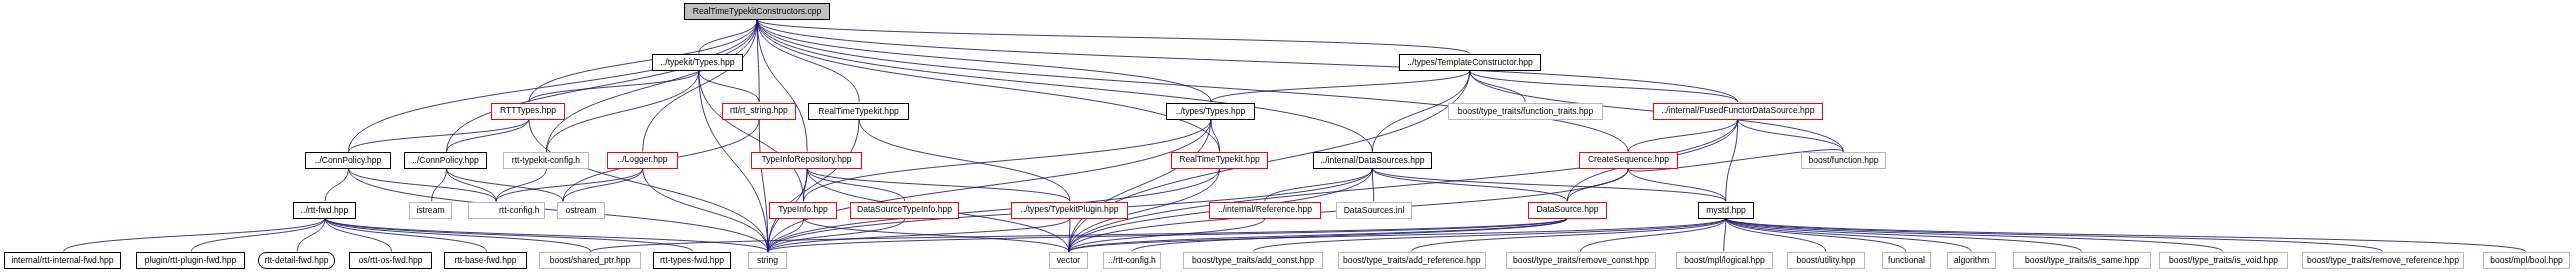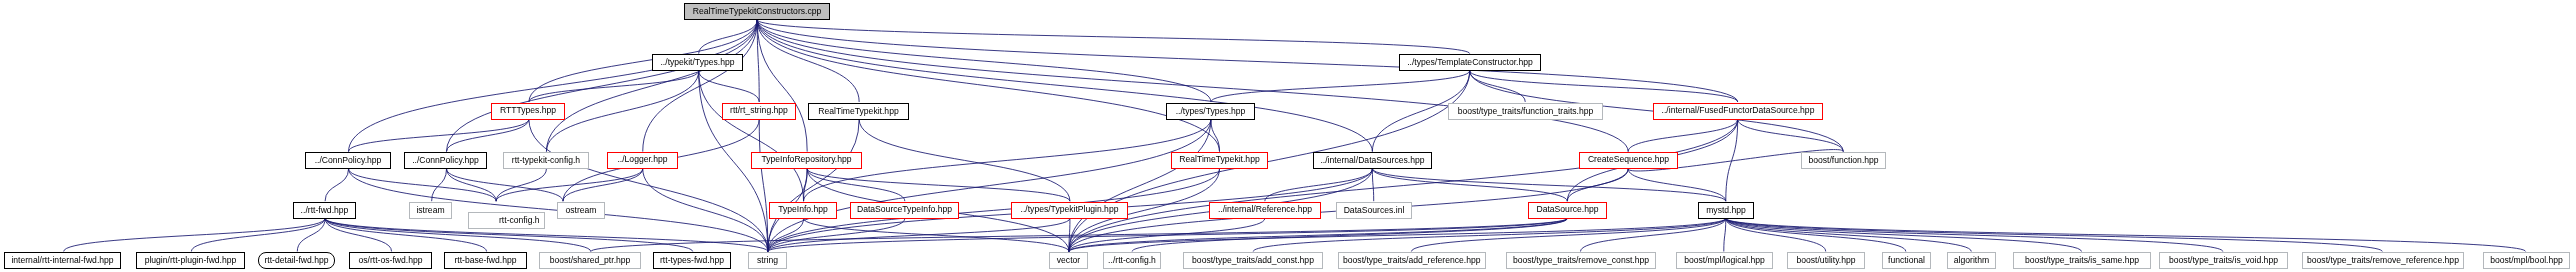--- a/index.html
+++ b/index.html
@@ -154,21 +154,21 @@
     <div class="node linked" title="../FlowStatus.hpp" style="left: 404px; top: 152px; min-width: 83px;">../ConnPolicy.hpp</div>
     <div class="node external" title="rtt-typekit-config.h" style="left: 503px; top: 152px; min-width: 86px;">rtt-typekit-config.h</div>
     <div class="node truncated" title="../Logger.hpp" style="left: 607px; top: 152px; min-width: 71px;">../Logger.hpp</div>
     <div class="node truncated" title="TypeInfoRepository.hpp" style="left: 751px; top: 152px; min-width: 111px;">TypeInfoRepository.hpp</div>
     <div class="node truncated" title="TypeConstructor.hpp" style="left: 1171px; top: 152px; min-width: 97px;">RealTimeTypekit.hpp</div>
     <div class="node linked" title="../internal/DataSources.hpp" style="left: 1313px; top: 152px; min-width: 119px;">../internal/DataSources.hpp</div>
     <div class="node truncated" title="CreateSequence.hpp" style="left: 1579px; top: 152px; min-width: 99px;">CreateSequence.hpp</div>
     <div class="node external" title="boost/function.hpp" style="left: 1801px; top: 152px; min-width: 85px;">boost/function.hpp</div>
     <div class="node linked" title="../rtt-fwd.hpp" style="left: 293px; top: 202px; min-width: 63px;">../rtt-fwd.hpp</div>
     <div class="node external" title="istream" style="left: 409px; top: 202px; min-width: 43px;">istream</div>
-    <div class="node external" title="rtt-config.h" style="left: 468px; top: 212px; min-width: 56px; padding-left: 30px;">rtt-config.h</div>
+    <div class="node external" title="rtt-config.h" style="left: 468px; top: 202px; min-width: 56px; padding-left: 30px;">rtt-config.h</div>
     <div class="node external" title="ostream" style="left: 557px; top: 202px; min-width: 48px;">ostream</div>
     <div class="node truncated" title="TypeInfo.hpp" style="left: 769px; top: 202px; min-width: 68px;">TypeInfo.hpp</div>
     <div class="node truncated" title="DataSourceTypeInfo.hpp" style="left: 850px; top: 202px; min-width: 109px;">DataSourceTypeInfo.hpp</div>
     <div class="node truncated" title="../types/TypekitPlugin.hpp" style="left: 1011px; top: 202px; min-width: 117px;">../types/TypekitPlugin.hpp</div>
     <div class="node truncated" title="../internal/Reference.hpp" style="left: 1209px; top: 202px; min-width: 112px;">../internal/Reference.hpp</div>
     <div class="node external" title="DataSources.inl" style="left: 1336px; top: 202px; min-width: 76px;">DataSources.inl</div>
     <div class="node truncated" title="DataSource.hpp" style="left: 1528px; top: 202px; min-width: 79px; text-align: center;">DataSource.hpp</div>
     <div class="node linked" title="mystd.hpp" style="left: 1698px; top: 202px; min-width: 56px;">mystd.hpp</div>
     <div class="node linked" title="internal/rtt-internal-fwd.hpp" style="left: 4px; top: 252px; min-width: 117px;">internal/rtt-internal-fwd.hpp</div>
     <div class="node linked" title="plugin/rtt-plugin-fwd.hpp" style="left: 136px; top: 252px; min-width: 109px;">plugin/rtt-plugin-fwd.hpp</div>

